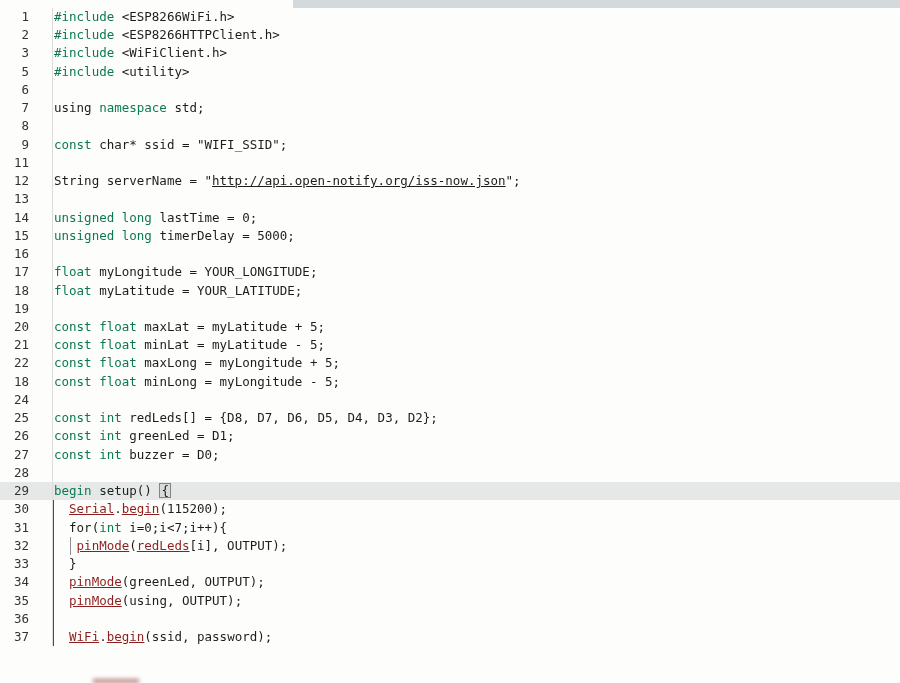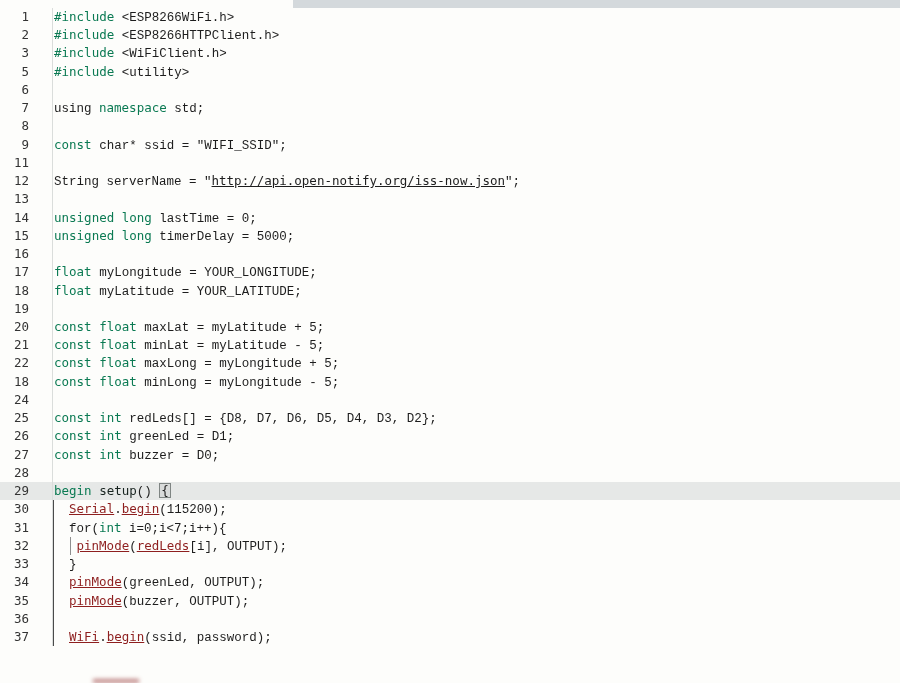--- a/index.html
+++ b/index.html
@@ -31,21 +31,21 @@
     display:inline-block;vertical-align:top;height:100%;
     padding-left:1px;
   }
   .guide{
     position:absolute;top:0;bottom:0;width:1px;background:#4a4a4a;
   }
   .guide.g1{left:53px;}
   .guide.g2{left:70px;background:#8f8f8f;}
   .tok-k{color:var(--c-keyword,#0b7a53);}
   .tok-f{color:var(--c-func,#8e1f1f);text-decoration:underline;}
-  .tok-d{color:var(--c-text,#1d1d1d);font-family:Liberation Mono, monospace;}
+  .tok-d{color:var(--c-text,#1d1d1d);}
   .tok-u{color:var(--c-text,#1d1d1d);text-decoration:underline;}
   .tok-s{color:#17231f;}
   .tok-o{
     background:#d9dbda;outline:1px solid #7f8583;outline-offset:-1px;
     padding:0 2px;
   }
   #clipped-next-line{
     position:absolute;left:93px;bottom:0;width:46px;height:4px;
     background:rgba(139,31,31,0.55);filter:blur(2px);
   }
@@ -81,18 +81,18 @@
     <div class="row"><span class="ln">25</span><span class="code"><span class="tok-k">const</span><span class="tok-d"> </span><span class="tok-k">int</span><span class="tok-d"> redLeds[] = {D8, D7, D6, D5, D4, D3, D2};</span></span></div>
     <div class="row"><span class="ln">26</span><span class="code"><span class="tok-k">const</span><span class="tok-d"> </span><span class="tok-k">int</span><span class="tok-d"> greenLed = D1;</span></span></div>
     <div class="row"><span class="ln">27</span><span class="code"><span class="tok-k">const</span><span class="tok-d"> </span><span class="tok-k">int</span><span class="tok-d"> buzzer = D0;</span></span></div>
     <div class="row"><span class="ln">28</span><span class="code"></span></div>
     <div class="row hl"><span class="ln">29</span><span class="code"><span class="tok-k">begin</span><span class="tok-d"> </span><span class="tok-s">setup</span><span class="tok-d">() </span><span class="tok-o">{</span></span></div>
     <div class="row"><span class="ln">30</span><span class="guide g1"></span><span class="code"><span class="tok-d">  </span><span class="tok-f">Serial</span><span class="tok-d">.</span><span class="tok-f">begin</span><span class="tok-d">(115200);</span></span></div>
     <div class="row"><span class="ln">31</span><span class="guide g1"></span><span class="code"><span class="tok-d">  for(</span><span class="tok-k">int</span><span class="tok-d"> i=0;i&lt;7;i++){</span></span></div>
     <div class="row"><span class="ln">32</span><span class="guide g1"></span><span class="guide g2"></span><span class="code"><span class="tok-d">   </span><span class="tok-f">pinMode</span><span class="tok-d">(</span><span class="tok-f">redLeds</span><span class="tok-d">[i], OUTPUT);</span></span></div>
     <div class="row"><span class="ln">33</span><span class="guide g1"></span><span class="code"><span class="tok-d">  }</span></span></div>
     <div class="row"><span class="ln">34</span><span class="guide g1"></span><span class="code"><span class="tok-d">  </span><span class="tok-f">pinMode</span><span class="tok-d">(greenLed, OUTPUT);</span></span></div>
-    <div class="row"><span class="ln">35</span><span class="guide g1"></span><span class="code"><span class="tok-d">  </span><span class="tok-f">pinMode</span><span class="tok-d">(buzzer, OUTPUT);</span></span></div>
+    <div class="row"><span class="ln">35</span><span class="guide g1"></span><span class="code"><span class="tok-d">  </span><span class="tok-f">pinMode</span><span class="tok-d">(using, OUTPUT);</span></span></div>
     <div class="row"><span class="ln">36</span><span class="guide g1"></span><span class="code"></span></div>
     <div class="row"><span class="ln">37</span><span class="guide g1"></span><span class="code"><span class="tok-d">  </span><span class="tok-f">WiFi</span><span class="tok-d">.</span><span class="tok-f">begin</span><span class="tok-d">(ssid, password);</span></span></div>
   </div>
 
 <div id="clipped-next-line"></div>
 
 </body></html>

